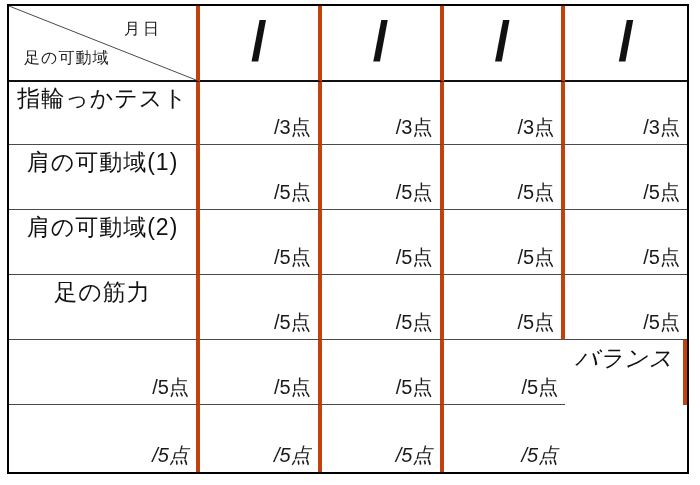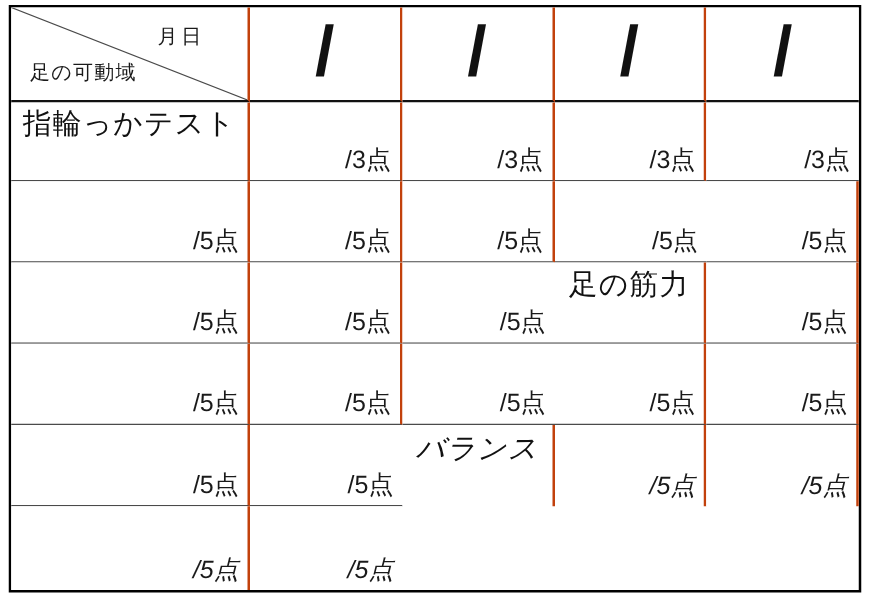--- a/index.html
+++ b/index.html
@@ -16,21 +16,21 @@
     box-sizing:border-box;
     border:2px solid #000;
     display:grid;
     grid-template-columns:191px repeat(4,1fr);
     grid-template-rows:76px 63px 65px 65px 65px 65px auto;
     background:#fff;
   }
   .cell{
     position:relative;
     box-sizing:border-box;
-    border-right:2px solid #c2410c;
+    border-right:4px solid #c2410c;
     border-bottom:1px solid #4a4a4a;
     background:#fff;
   }
   .cell.last-col{border-right:none;}
   .cell.header-row{border-bottom:2px solid #111;}
   .cell.last-row{border-bottom:none;font-style:italic;}
 
   
   .corner svg{position:absolute;left:0;top:0;width:100%;height:100%;display:block;}
   .corner .top-label{
@@ -89,25 +89,27 @@
     <div class="cell header-row date-cell last-col">
       <span class="date-slash">/</span>
     </div>
 
     <div class="cell label-cell">指輪っかテスト</div>
     <div class="cell score-cell">/3点</div>
     <div class="cell score-cell">/3点</div>
     <div class="cell score-cell">/3点</div>
     <div class="cell score-cell last-col">/3点</div>
 
+    <div class="cell label-cell">肩の可動域(1)</div>
     <div class="cell score-cell">/5点</div>
     <div class="cell score-cell">/5点</div>
     <div class="cell score-cell">/5点</div>
     <div class="cell score-cell last-col">/5点</div>
 
+    <div class="cell label-cell">肩の可動域(2)</div>
     <div class="cell score-cell">/5点</div>
     <div class="cell score-cell">/5点</div>
     <div class="cell score-cell">/5点</div>
     <div class="cell score-cell last-col">/5点</div>
 
     <div class="cell label-cell">足の筋力</div>
     <div class="cell score-cell">/5点</div>
     <div class="cell score-cell">/5点</div>
     <div class="cell score-cell">/5点</div>
     <div class="cell score-cell last-col">/5点</div>

